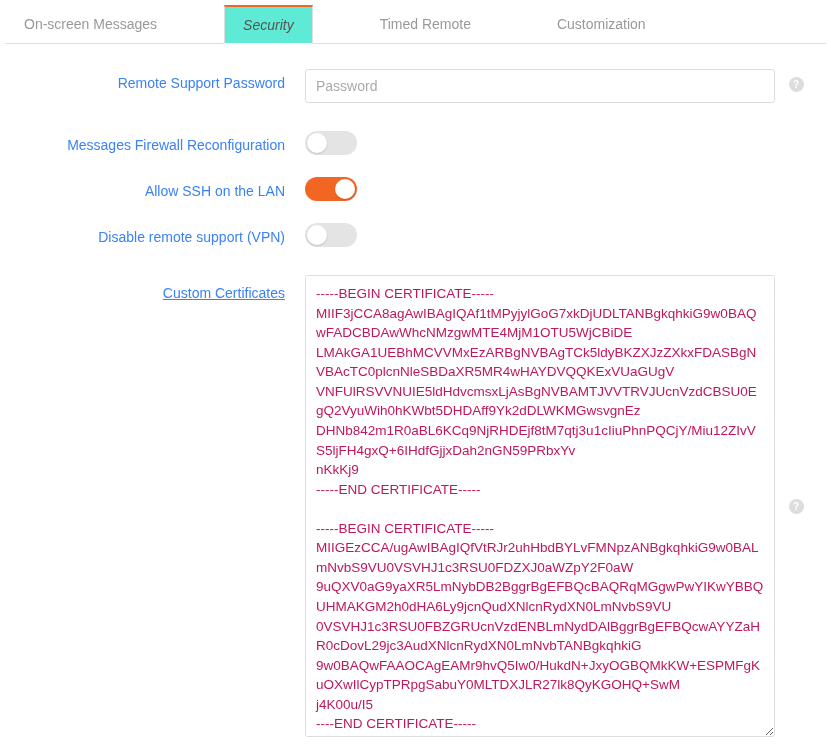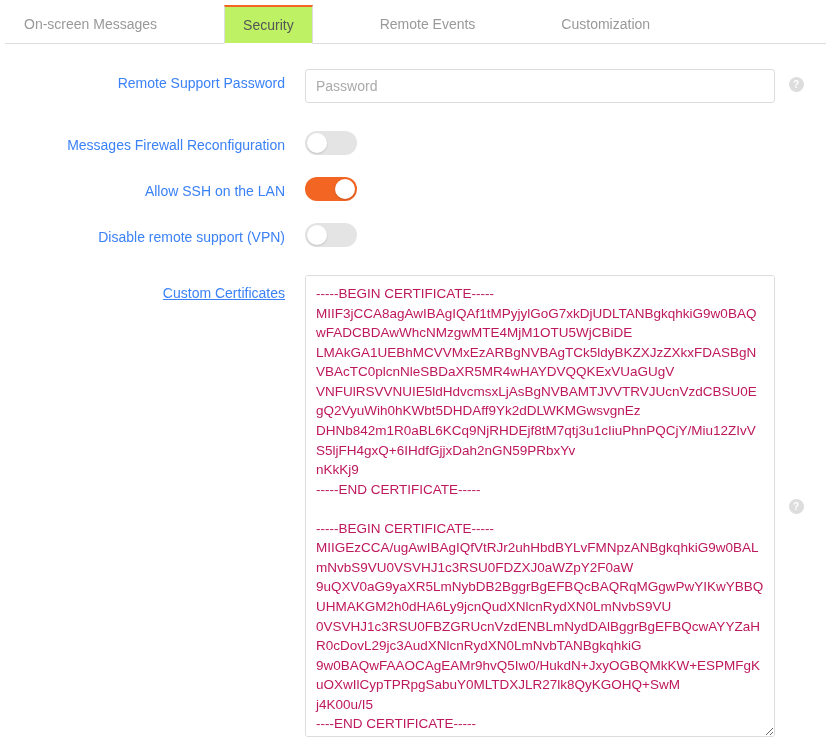--- a/index.html
+++ b/index.html
@@ -25,21 +25,22 @@
       border-bottom: none;
       position: relative;
       font-size: 14px;
     }
     .tab.active {
       color: #555;
       border: 1px solid #ddd;
       border-bottom: 1px solid #fff;
       border-top: 2px solid #f26522;
       margin-bottom: -1px;
-      background: #bef264;
+      background: #5eead4;
+      font-style: italic;
     }
     .form-area {
       padding: 25px 20px 20px 20px;
     }
     .form-row {
       display: flex;
       align-items: flex-start;
       margin-bottom: 28px;
     }
     .form-row.tight {
@@ -126,21 +127,21 @@
     .toggle.off .toggle-knob { left: 2px; }
     .toggle.on .toggle-knob { left: 30px; }
     .cert-label-top { padding-top: 10px; text-decoration: underline; }
   </style>
 </head>
 <body>
 
 <div class="tabs">
   <div class="tab">On-screen Messages</div>
   <div class="tab active">Security</div>
-  <div class="tab">Remote Events</div>
+  <div class="tab">Timed Remote</div>
   <div class="tab">Customization</div>
 </div>
 
 <div class="form-area">
 
   <div class="form-row">
     <div class="label-col">Remote Support Password</div>
     <div class="control-col">
       <input type="text" placeholder="Password" style="">
     </div>

